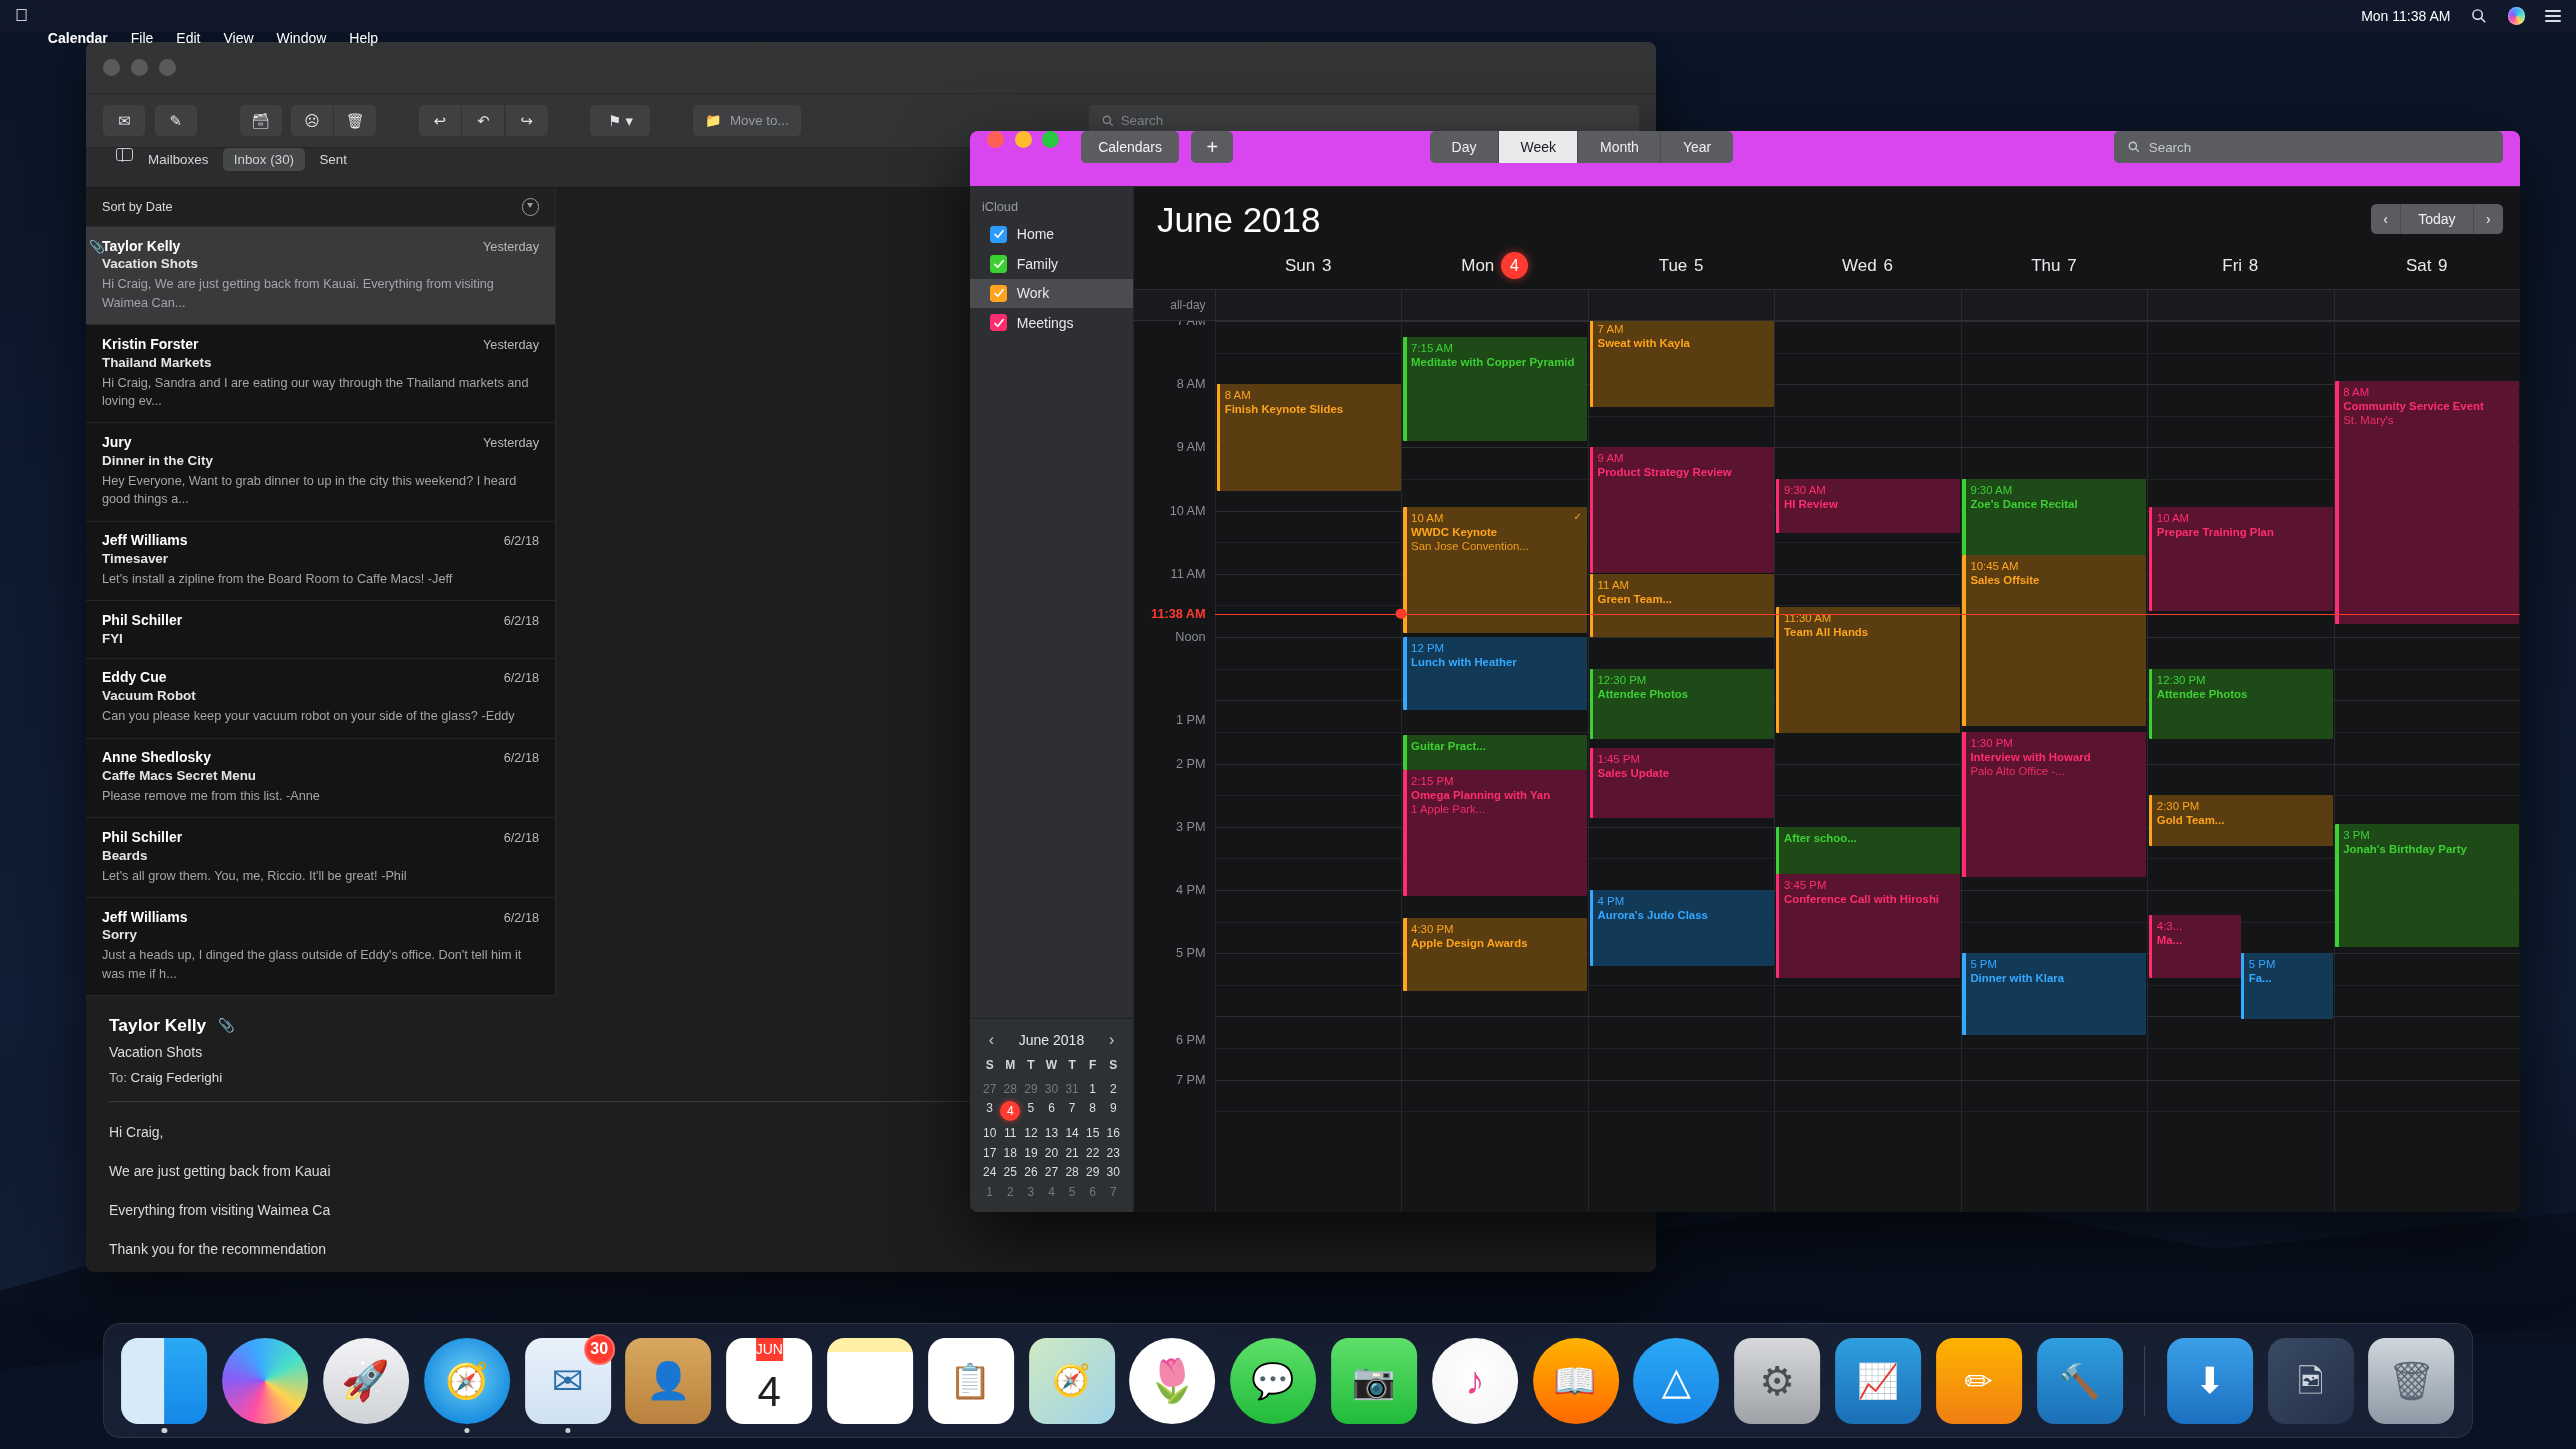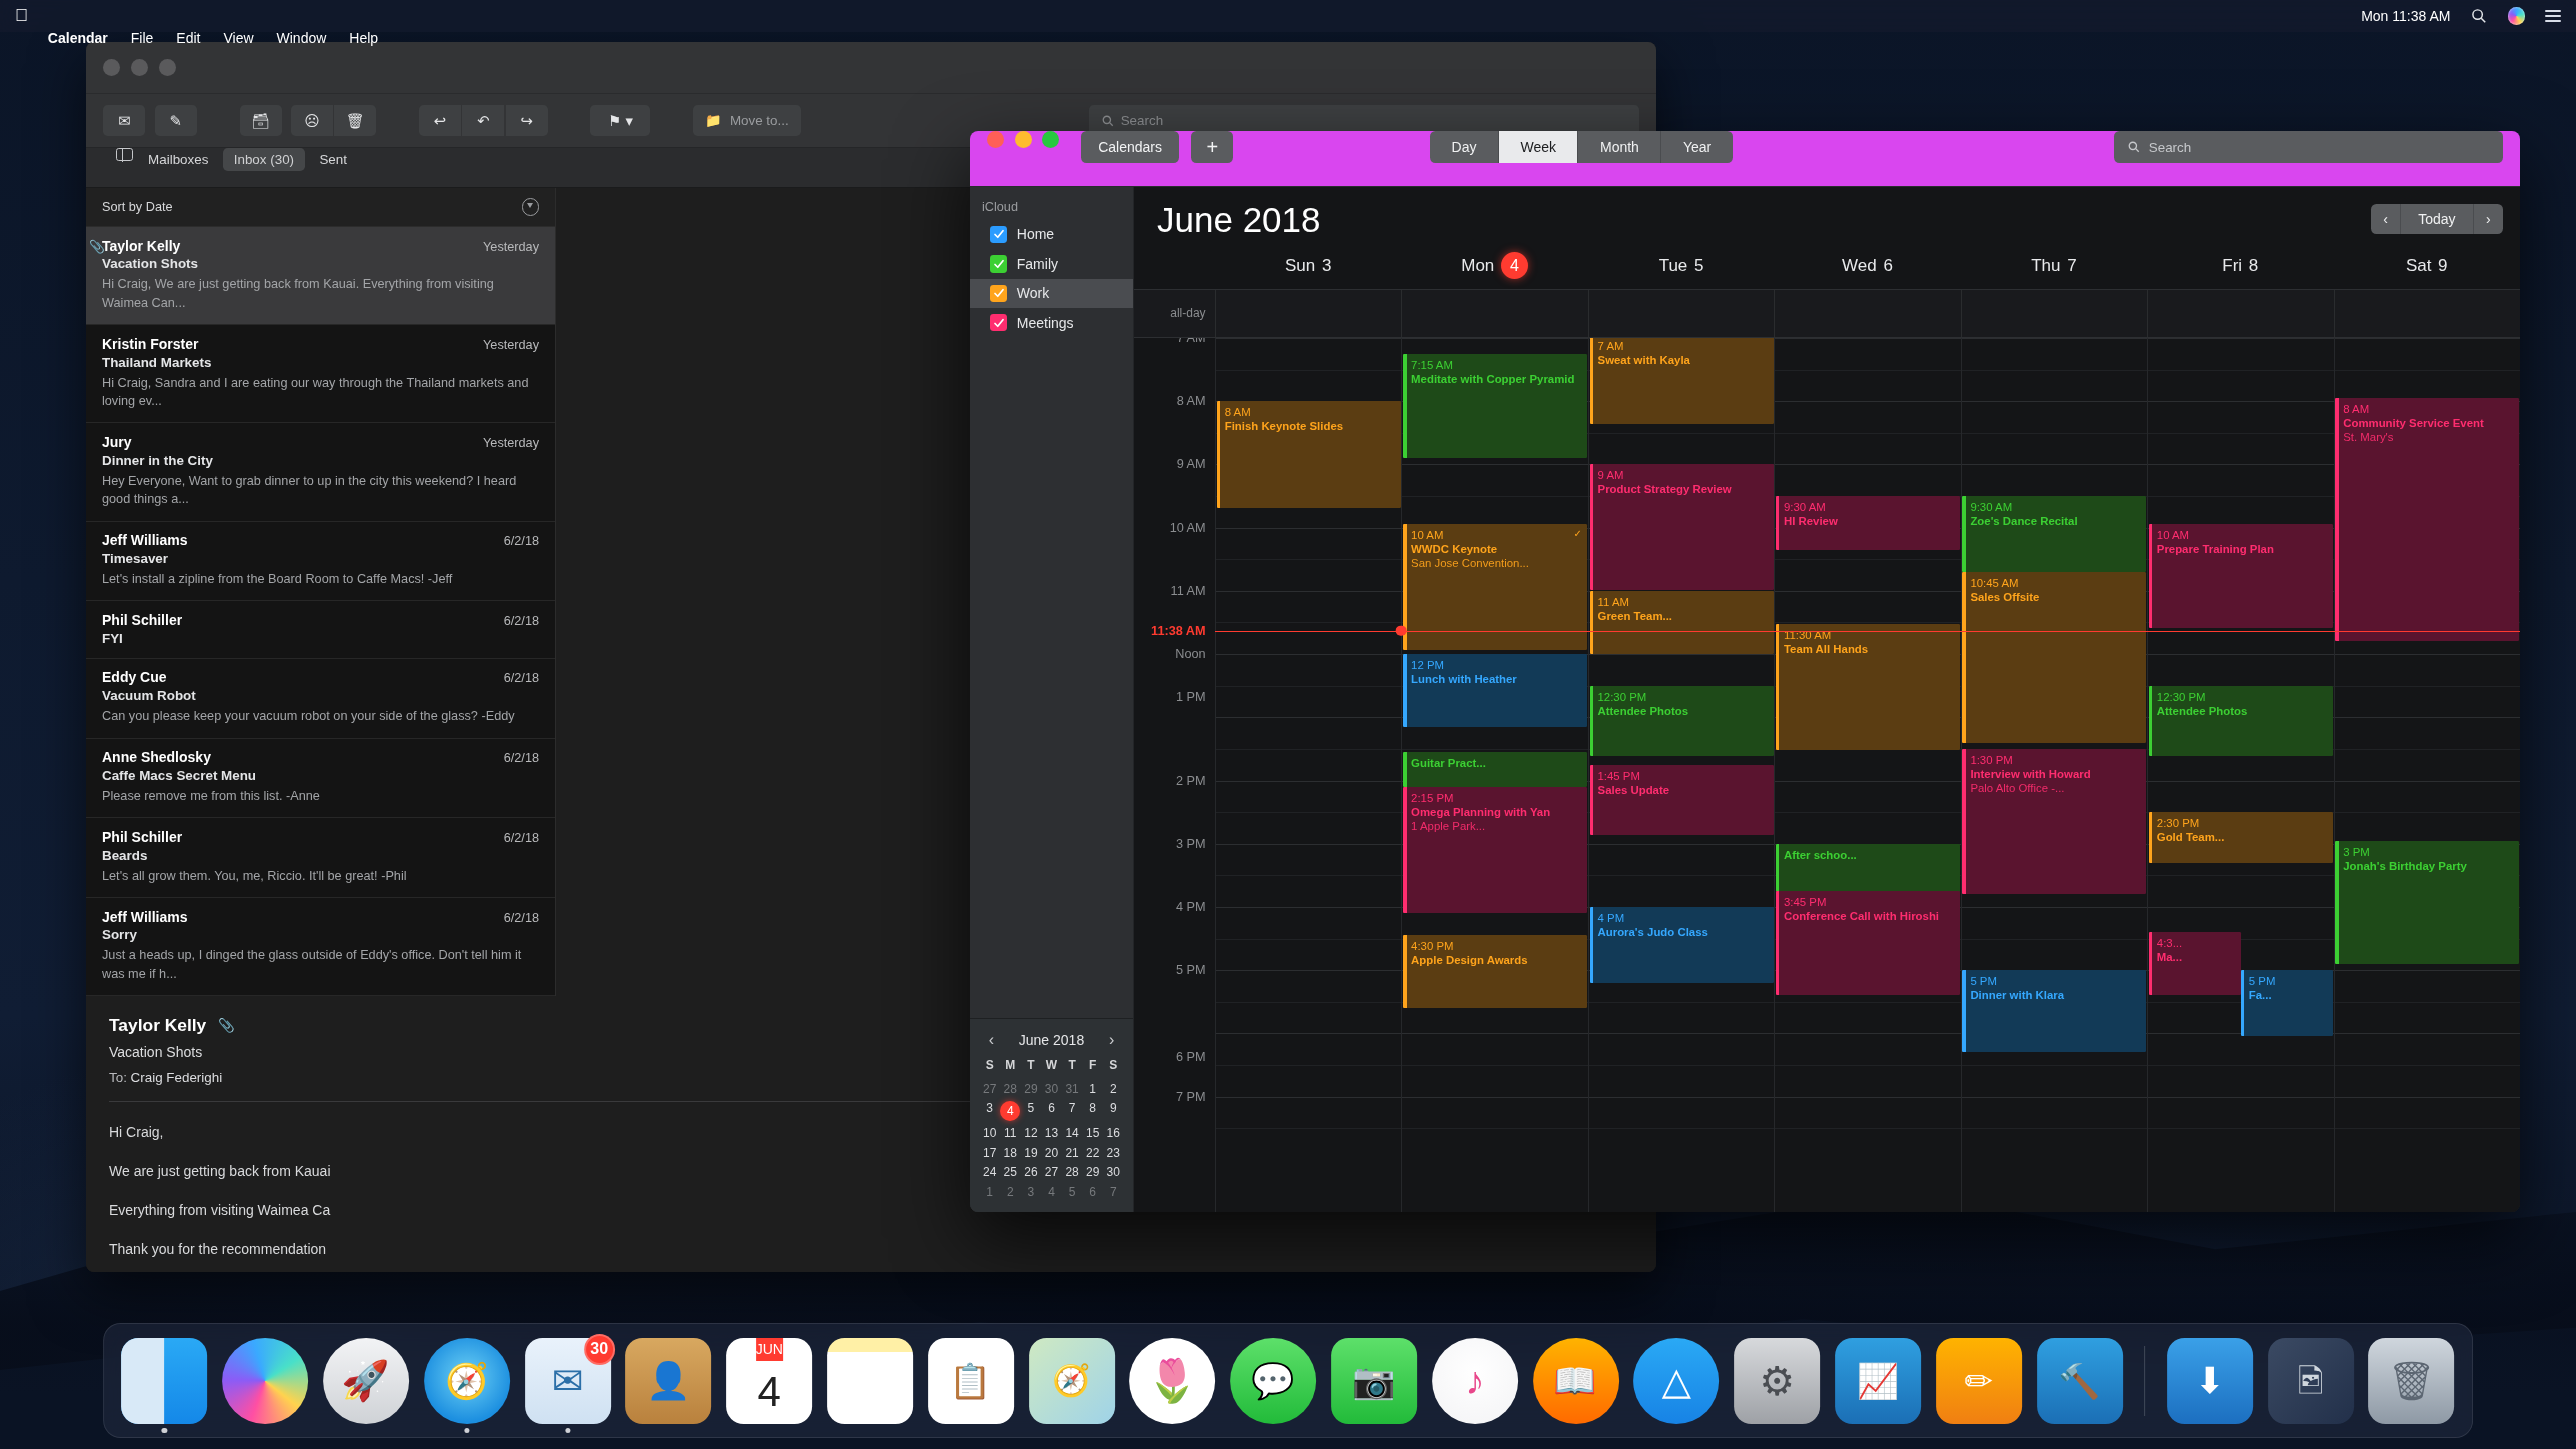--- a/index.html
+++ b/index.html
@@ -231,21 +231,21 @@
   .cal-nav .nb.today{ padding:0 17.4px; }
 
   .dayhead{ display:flex; margin-top:12px; padding-left:81px; }
   .dayhead .dh{ flex:1; text-align:center; color:#e9eaec; font-size:17px; padding-bottom:9.4px;
      display:flex; align-items:center; justify-content:center; gap:6.7px;}
   .dayhead .dh .badge{
     background:#ff3b30; color:#fff; border-radius:50%;
     width:27px;height:27px; display:flex;align-items:center;justify-content:center;
     font-size:16px; box-shadow:0 0 8px rgba(255,59,48,.6);
   }
-  .allday{ display:flex; height:49px; border-top:0.7px solid #2d2f32; border-bottom:0.7px solid #2d2f32;
+  .allday{ display:flex; height:32px; border-top:0.7px solid #2d2f32; border-bottom:0.7px solid #2d2f32;
      background:#191a1d;}
   .allday .lbl{ width:81px; text-align:right; padding-right:9.4px; color:#8b8d90; font-size:12px;
      display:flex; align-items:center; justify-content:flex-end;}
   .allday .cell{ flex:1; border-left:0.7px solid #2a2c2e;}
 
   .gridwrap{ flex:1; position:relative; overflow:hidden; }
   .timecol{ position:absolute; left:0; top:0; width:81px; height:100%; }
   .tlabel{ position:absolute; right:9.4px; color:#8b8d90; font-size:12.7px; transform:translateY(-50%); white-space:nowrap;}
   .hlines{ position:absolute; left:81px; right:0; top:0; bottom:0; }
   .hline{ position:absolute; left:0; right:0; height:0.7px; background:#26282b; }
@@ -724,21 +724,21 @@
             <div class="hline" style="top: 759px; background: rgb(44, 46, 49);"></div>
             <div class="hline" style="top: 790px; background: rgb(32, 34, 37);"></div>
           </div>
         <div class="timecol" id="timecol">
             <div class="tlabel" style="top: 0px;">7 AM</div>
             <div class="tlabel" style="top: 63px;">8 AM</div>
             <div class="tlabel" style="top: 126px;">9 AM</div>
             <div class="tlabel" style="top: 190px;">10 AM</div>
             <div class="tlabel" style="top: 253px;">11 AM</div>
             <div class="tlabel" style="top: 316px;">Noon</div>
-            <div class="tlabel" style="top: 359px;">1 PM</div>
+            <div class="tlabel" style="top: 399px;">1 PM</div>
             <div class="tlabel" style="top: 443px;">2 PM</div>
             <div class="tlabel" style="top: 506px;">3 PM</div>
             <div class="tlabel" style="top: 569px;">4 PM</div>
             <div class="tlabel" style="top: 632px;">5 PM</div>
             <div class="tlabel" style="top: 719px;">6 PM</div>
             <div class="tlabel" style="top: 759px;">7 PM</div>
             <div class="nowlabel" style="top: 293px; right: 9.4px; left: auto;">11:38 AM</div>
           </div>
         <div class="daycols" id="daycols">
             <div class="daycol">

